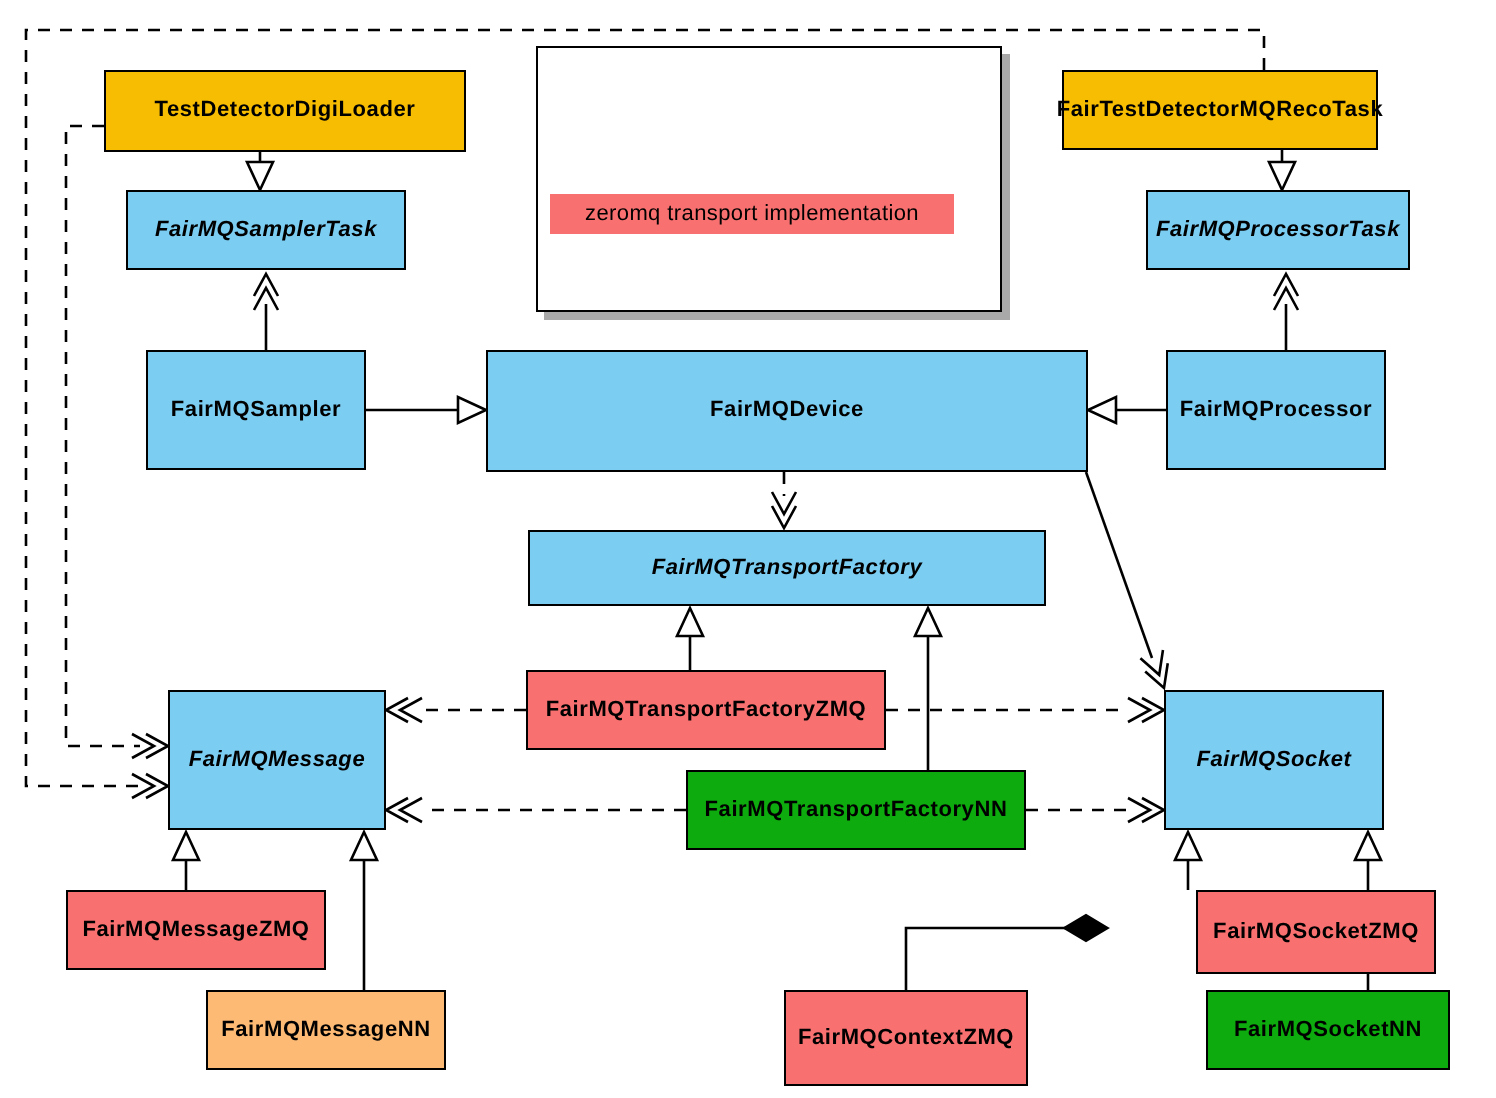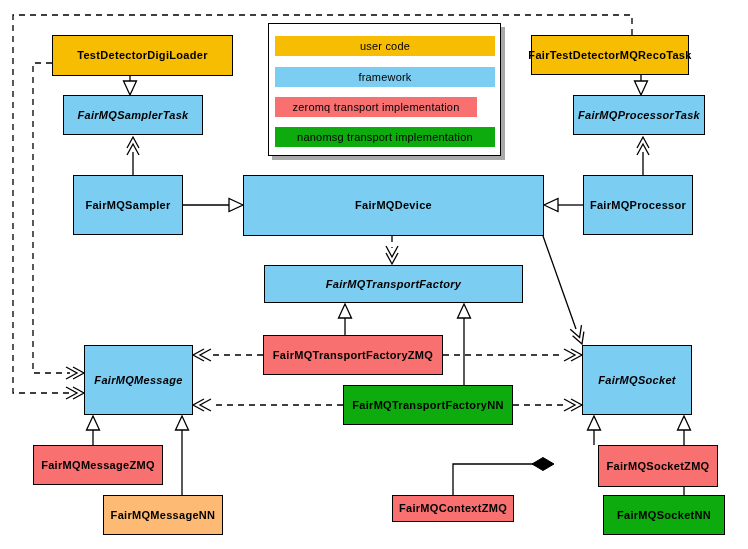--- a/index.html
+++ b/index.html
@@ -140,23 +140,20 @@
       <div class="node" style="left: 73px; top: 175px; width: 110px; height: 60px; background: rgb(123, 205, 242);">FairMQSampler</div>
       <div class="node" style="left: 243px; top: 175px; width: 301px; height: 61px; background: rgb(123, 205, 242);">FairMQDevice</div>
       <div class="node" style="left: 583px; top: 175px; width: 110px; height: 60px; background: rgb(123, 205, 242);">FairMQProcessor</div>
       <div class="node abstract" style="left: 264px; top: 265px; width: 259px; height: 38px; background: rgb(123, 205, 242);">FairMQTransportFactory</div>
       <div class="node" style="left: 263px; top: 335px; width: 180px; height: 40px; background: rgb(248, 113, 112);">FairMQTransportFactoryZMQ</div>
       <div class="node" style="left: 343px; top: 385px; width: 170px; height: 40px; background: rgb(13, 171, 13);">FairMQTransportFactoryNN</div>
       <div class="node abstract" style="left: 84px; top: 345px; width: 109px; height: 70px; background: rgb(123, 205, 242);">FairMQMessage</div>
       <div class="node abstract" style="left: 582px; top: 345px; width: 110px; height: 70px; background: rgb(123, 205, 242);">FairMQSocket</div>
       <div class="node" style="left: 33px; top: 445px; width: 130px; height: 40px; background: rgb(248, 113, 112);">FairMQMessageZMQ</div>
       <div class="node" style="left: 103px; top: 495px; width: 120px; height: 40px; background: #fdba74;">FairMQMessageNN</div>
-      <div class="node" style="left: 392px; top: 495px; width: 122px; height: 27px; background: rgb(248, 113, 112);">FairMQContextZMQ</div>
+      <div class="node" style="left: 392px; top: 495px; width: 122px; height: 48px; background: rgb(248, 113, 112);">FairMQContextZMQ</div>
       <div class="node" style="left: 554px; top: 445px; width: 120px; height: 42px; background: rgb(248, 113, 112); margin-left: 44px;">FairMQSocketZMQ</div>
       <div class="node" style="left: 603px; top: 495px; width: 122px; height: 40px; background: rgb(13, 171, 13);">FairMQSocketNN</div>
     </div>
   <div id="legend" style="left: 268px; top: 23px; width: 233px; height: 133px; box-shadow: rgb(169, 169, 169) 4px 4px 0px;">
-      <div class="legend-bar" style="left: 6px; top: 12px; width: 220px; height: 20px; background: rgb(246, 189, 2);">user code</div>
-      <div class="legend-bar" style="left: 6px; top: 43px; width: 220px; height: 20px; background: rgb(123, 205, 242);">framework</div>
       <div class="legend-bar" style="left: 6px; top: 73px; width: 202px; height: 20px; background: rgb(248, 113, 112);">zeromq transport implementation</div>
-      <div class="legend-bar" style="left: 6px; top: 103px; width: 220px; height: 20px; background: rgb(13, 171, 13);">nanomsg transport implementation</div>
     </div>
 </div>
 
 </body></html>

